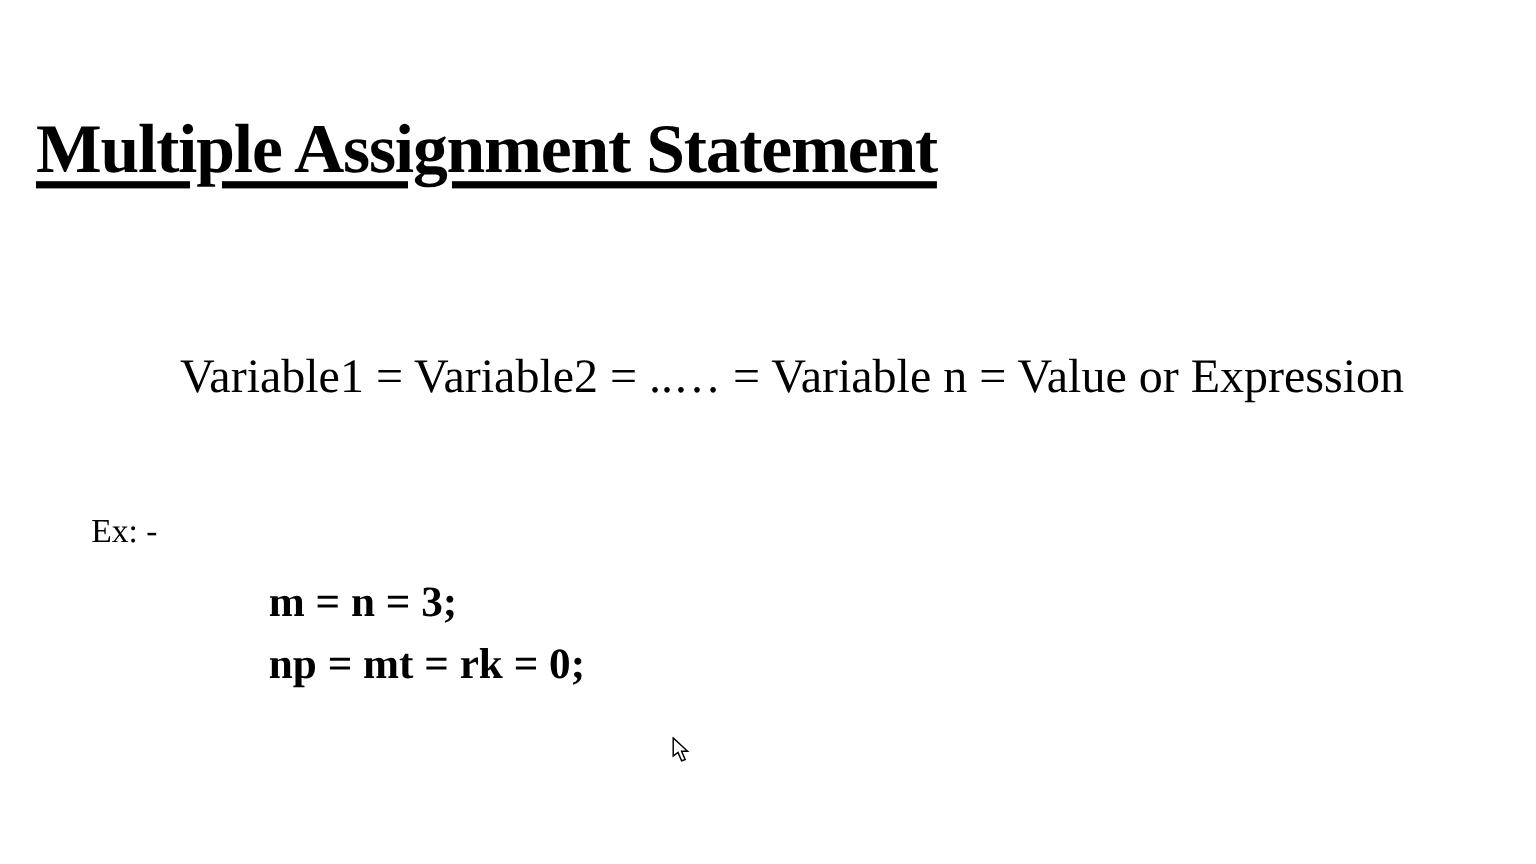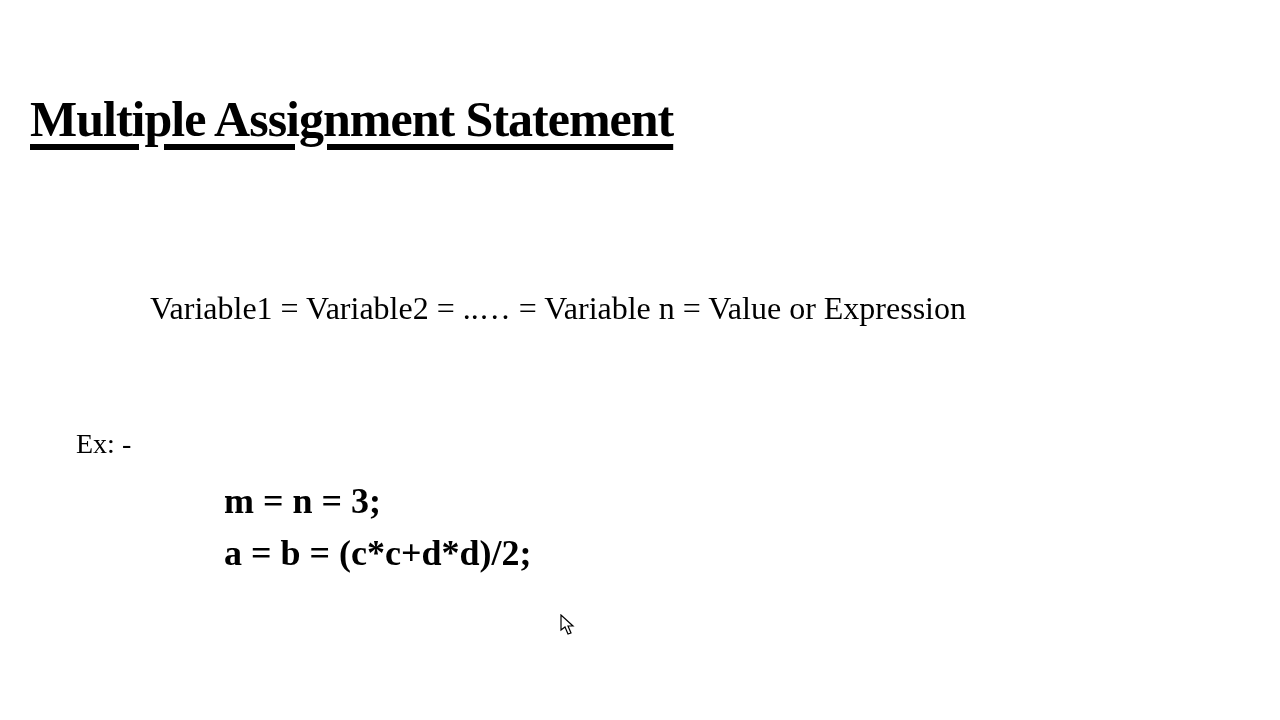--- a/index.html
+++ b/index.html
@@ -10,32 +10,32 @@
   body {
     width: 1280px;
     height: 720px;
     background: #ffffff;
     font-family: "Times New Roman", Times, serif;
     color: #000000;
     position: relative;
     overflow: hidden;
   }
   .title {
-    font-size: 50px;
+    font-size: 58px;
     font-weight: bold;
     text-decoration: underline;
     text-decoration-thickness: 6px;
     text-underline-offset: 8px;
     position: absolute;
     left: 30px;
     top: 90px;
     letter-spacing: -1px;
   }
   .syntax {
-    font-size: 32px;
+    font-size: 40px;
     position: absolute;
     left: 150px;
     top: 290px;
   }
   .ex-label {
     font-size: 28px;
     position: absolute;
     left: 76px;
     top: 428px;
   }
@@ -63,18 +63,18 @@
 <body>
 
 <h1 class="title">Multiple Assignment Statement</h1>
 
 <div class="syntax">Variable1 = Variable2 = ..… = Variable n = Value or Expression</div>
 
 <div class="ex-label">Ex: -</div>
 
 <div class="examples">
   <div>m = n = 3;</div>
-  <div>a = b = (c*c+d*d)/2;</div>
+  <div>np = mt = rk = 0;</div>
 </div>
 
 <svg class="cursor" viewBox="0 0 16 22">
   <path d="M1 1 L1 16 L5 13 L8 20 L11 19 L8 12 L13 12 Z" fill="none" stroke="#000" stroke-width="1.2"></path>
 </svg>
 
 </body></html>

